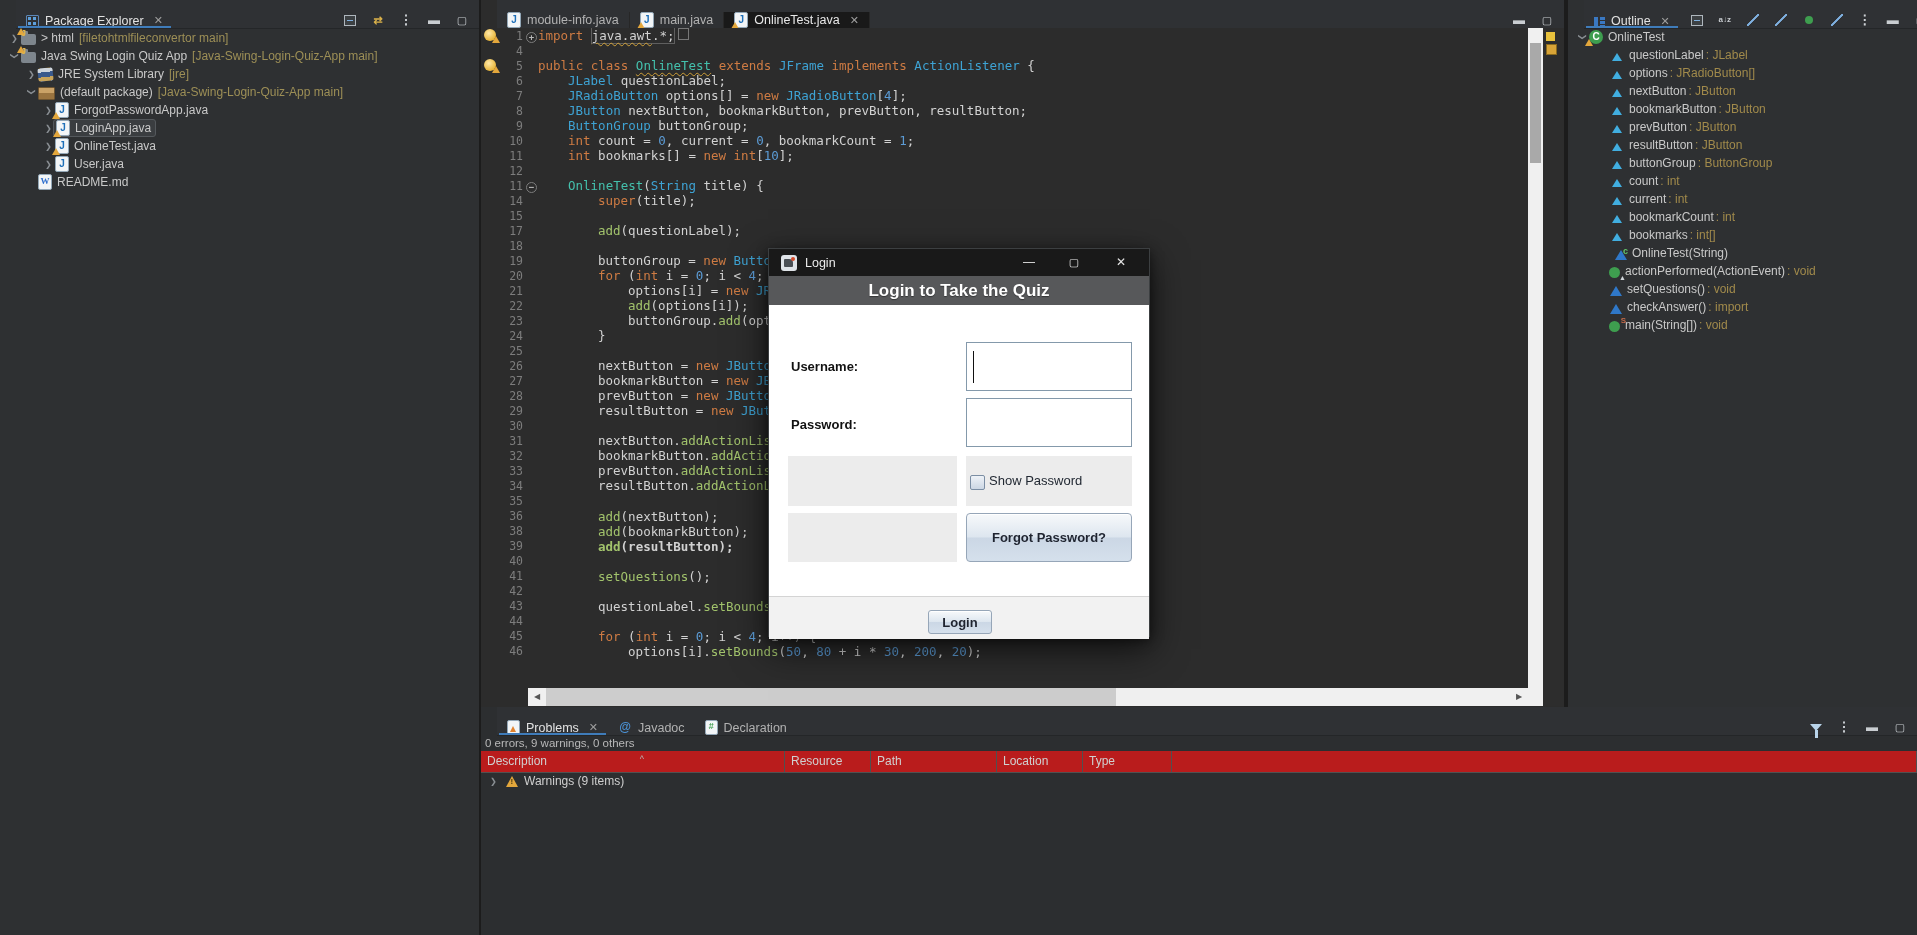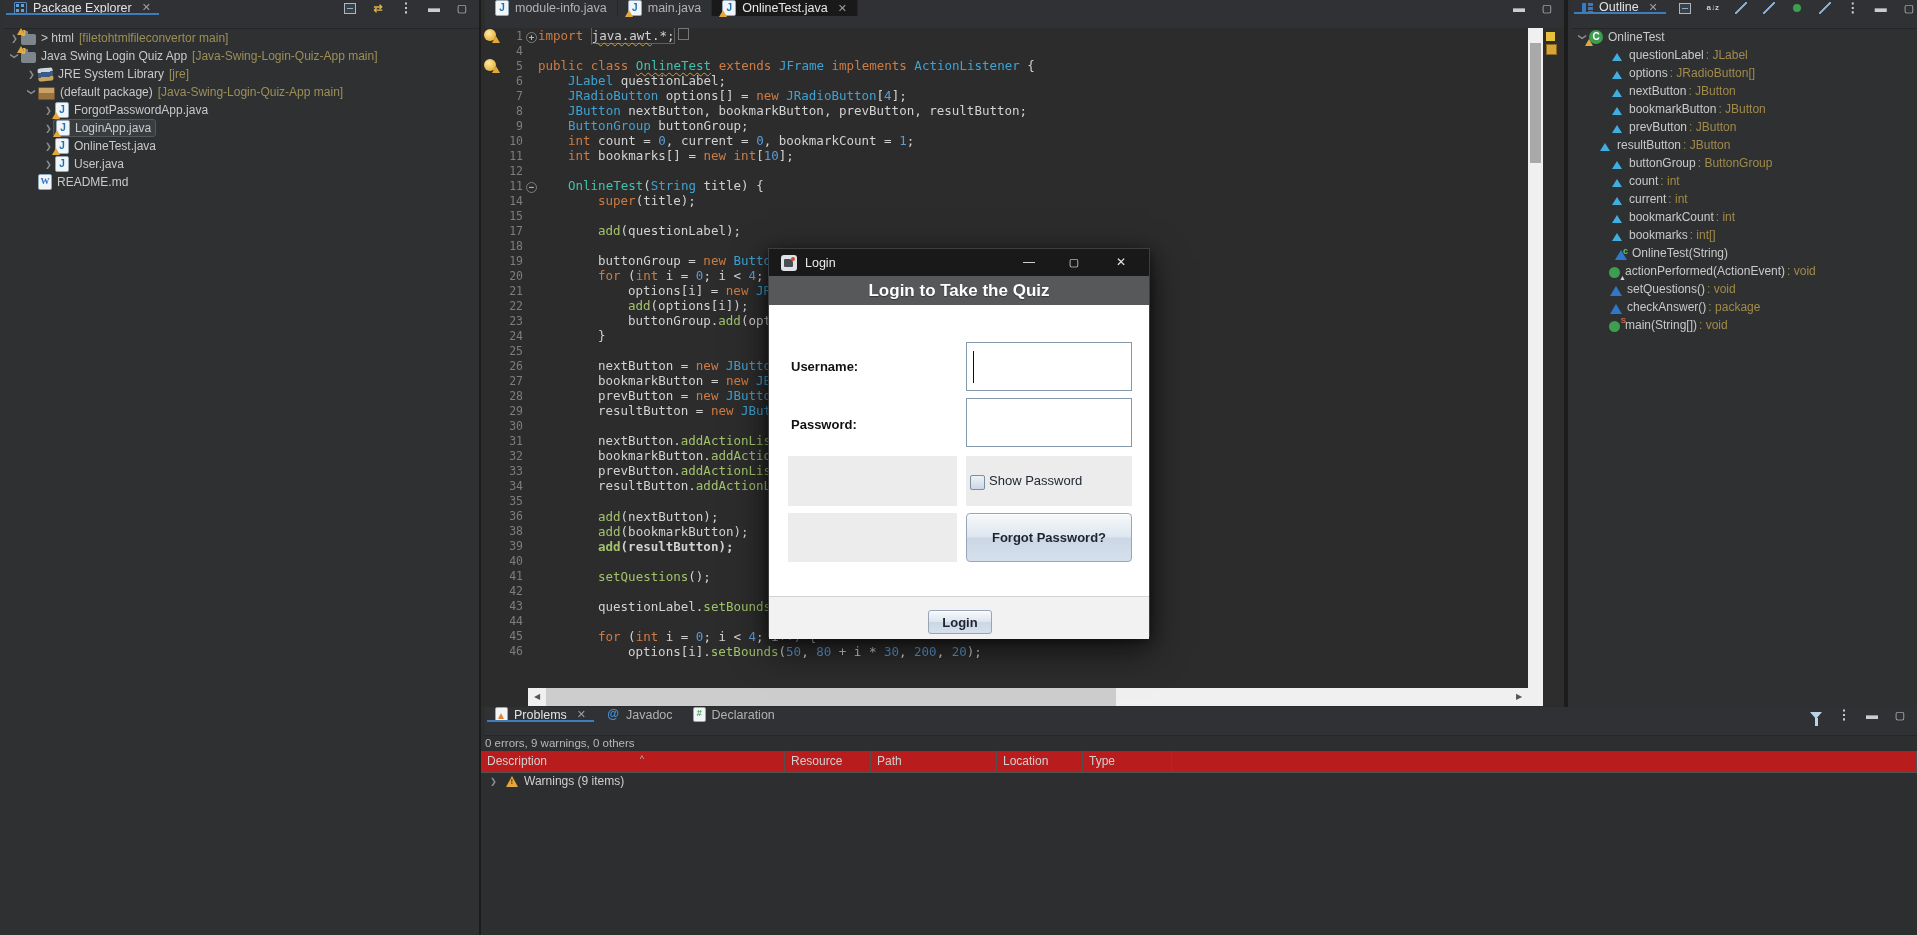--- a/index.html
+++ b/index.html
@@ -1,21 +1,21 @@
 <!DOCTYPE html>
 <html><head>
 <meta charset="utf-8">
 <style>
   html,body{margin:0;padding:0;background:#141414;}
   .app{position:relative;width:1917px;height:935px;overflow:hidden;background:#1c1c1c;
        font-family:"Liberation Sans",sans-serif;color:#c9c9c9;-webkit-font-smoothing:antialiased;}
   .panel{position:absolute;background:#2e3032;}
   
-  .tabbar{position:absolute;left:4px;top:0;right:0;height:28px;background:#2f3134;border-bottom:1px solid #242628;
-          display:flex;align-items:flex-start;}
+  .tabbar{position:absolute;left:16px;top:0;right:0;height:28px;background:#2f3134;border-bottom:1px solid #242628;
+          display:flex;align-items:flex-end;}
   .vtab{display:flex;align-items:center;gap:6px;padding:0 10px;position:relative;font-size:12.5px;color:#e2e2e2;}
   .vtab .ul{position:absolute;left:2px;right:2px;bottom:0;height:2px;background:#3f7cba;}
   .etab{display:flex;align-items:center;gap:6px;padding:0 10px;font-size:12.5px;color:#b2b2b2;background:#2f3134;border-right:1px solid #272727;}
   .etab.active{background:#191919;color:#e8e8e8;}
   .close{color:#9f9f9f;font-size:11px;margin-left:4px;}
   .tb-icons{margin-left:auto;display:flex;align-items:center;gap:10px;padding:0 8px;}
   .tbi{width:18px;height:16px;position:relative;display:inline-block;text-align:center;line-height:16px;font-size:12px;color:#c9cdd1;}
   .glyph-min{letter-spacing:0;font-weight:bold;}
   .glyph-max{font-size:11px;}
   
@@ -332,21 +332,21 @@
           <span class="ic ic-field"></span>
           <span class="nm">bookmarkButton</span>
           <span class="suffix"> : JButton</span>
         </div>
         <div class="trow" style="padding-left: 28px;">
           <span class="chev hide">❯</span>
           <span class="ic ic-field"></span>
           <span class="nm">prevButton</span>
           <span class="suffix"> : JButton</span>
         </div>
-        <div class="trow" style="padding-left: 16px;">
+        <div class="trow" style="padding-left: 28px;">
           <span class="chev hide">❯</span>
           <span class="ic ic-field"></span>
           <span class="nm">resultButton</span>
           <span class="suffix"> : JButton</span>
         </div>
         <div class="trow" style="padding-left: 28px;">
           <span class="chev hide">❯</span>
           <span class="ic ic-field"></span>
           <span class="nm">buttonGroup</span>
           <span class="suffix"> : ButtonGroup</span>
@@ -389,21 +389,21 @@
         <div class="trow" style="padding-left: 28px;">
           <span class="chev hide">❯</span>
           <span class="ic ic-methdef"></span>
           <span class="nm">setQuestions()</span>
           <span class="suffix"> : void</span>
         </div>
         <div class="trow" style="padding-left: 28px;">
           <span class="chev hide">❯</span>
           <span class="ic ic-methdef"></span>
           <span class="nm">checkAnswer()</span>
-          <span class="suffix"> : package</span>
+          <span class="suffix"> : import</span>
         </div>
         <div class="trow" style="padding-left: 28px;">
           <span class="chev hide">❯</span>
           <span class="ic ic-methpub ic-static"></span>
           <span class="nm">main(String[])</span>
           <span class="suffix"> : void</span>
         </div>
       </div>
   </div>
 

